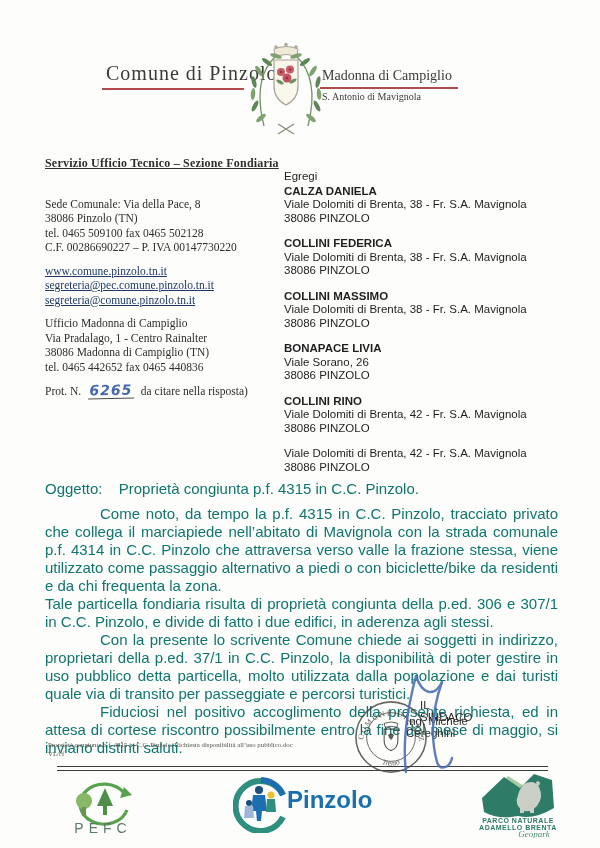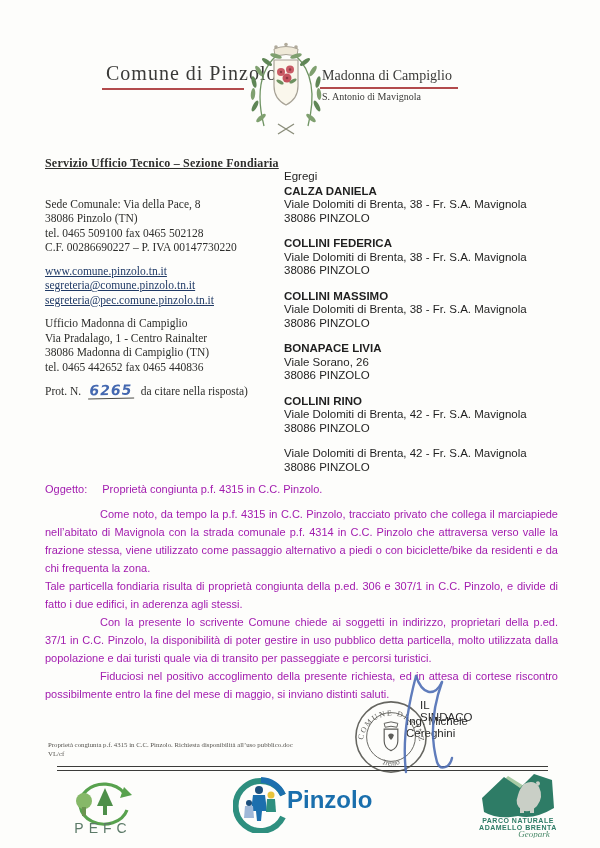--- a/index.html
+++ b/index.html
@@ -41,22 +41,22 @@
   .prot-val{display:inline-block;min-width:46px;border-bottom:1.5px solid #4a4a46;text-align:center;
     transform:rotate(-1deg);margin:0 4px;}
 
   
   .recipients{position:absolute;left:284px;top:160px;width:272px;font-size:11.5px;line-height:13.5px;color:#1f1f1f;margin-top:10px;}
   .recipients .salut{margin-bottom:1px;}
   .recipient{margin-bottom:12px;}
   .r-name{font-weight:bold;}
 
   
-  .letter-body{position:absolute;left:45px;top:480px;width:513px;font-size:11px;line-height:18px;
-    color:#a21caf;text-align:justify;}
+  .letter-body{position:absolute;left:45px;top:480px;width:513px;font-size:15px;line-height:18px;
+    color:#0f766e;text-align:justify;}
   .subject{margin:0 0 7px 0;}
   .subject .stx{margin-left:12px;}
   .para{margin:0;}
   .para.indent{text-indent:55px;}
 
   
   .docref{position:absolute;left:48px;top:741px;width:250px;
     font-family:"Liberation Serif",serif;font-size:6.8px;line-height:8.5px;color:#55534e;}
   .rule{position:absolute;left:57px;top:766px;width:491px;height:3px;
     border-top:1.6px solid #3c3c3a;border-bottom:1.6px solid #3c3c3a;}
@@ -126,22 +126,22 @@
   <div class="sender">
     <div class="title">Servizio Ufficio Tecnico – Sezione Fondiaria</div>
     <div class="grp">
       <div>Sede Comunale: Via della Pace, 8</div>
       <div>38086 Pinzolo (TN)</div>
       <div>tel. 0465 509100 fax 0465 502128</div>
       <div>C.F. 00286690227 – P. IVA 00147730220</div>
     </div>
     <div class="grp">
       <span class="lnk">www.comune.pinzolo.tn.it</span>
+      <span class="lnk">segreteria@pec.comune.pinzolo.tn.it</span>
       <span class="lnk">segreteria@comune.pinzolo.tn.it</span>
-      <span class="lnk">segreteria@pec.comune.pinzolo.tn.it</span>
     </div>
     <div class="grp">
       <div>Ufficio Madonna di Campiglio</div>
       <div>Via Pradalago, 1 - Centro Rainalter</div>
       <div>38086 Madonna di Campiglio (TN)</div>
       <div>tel. 0465 442652 fax 0465 440836</div>
     </div>
     <div>
       <span>Prot. N.</span>
       <span class="hand prot-val">6265</span>

